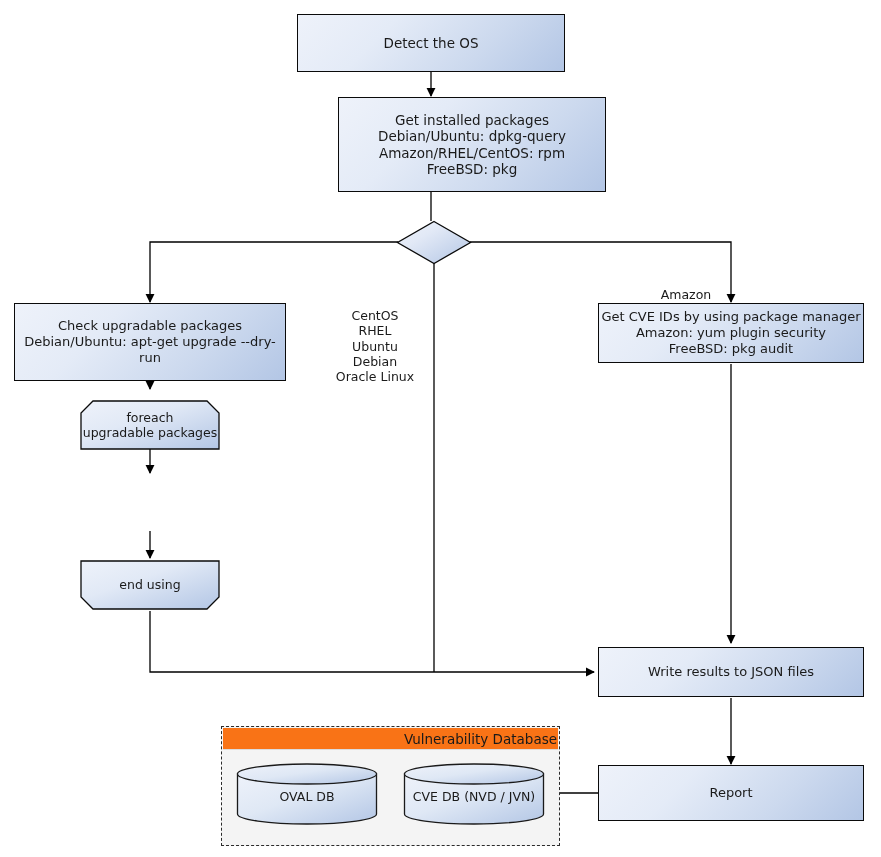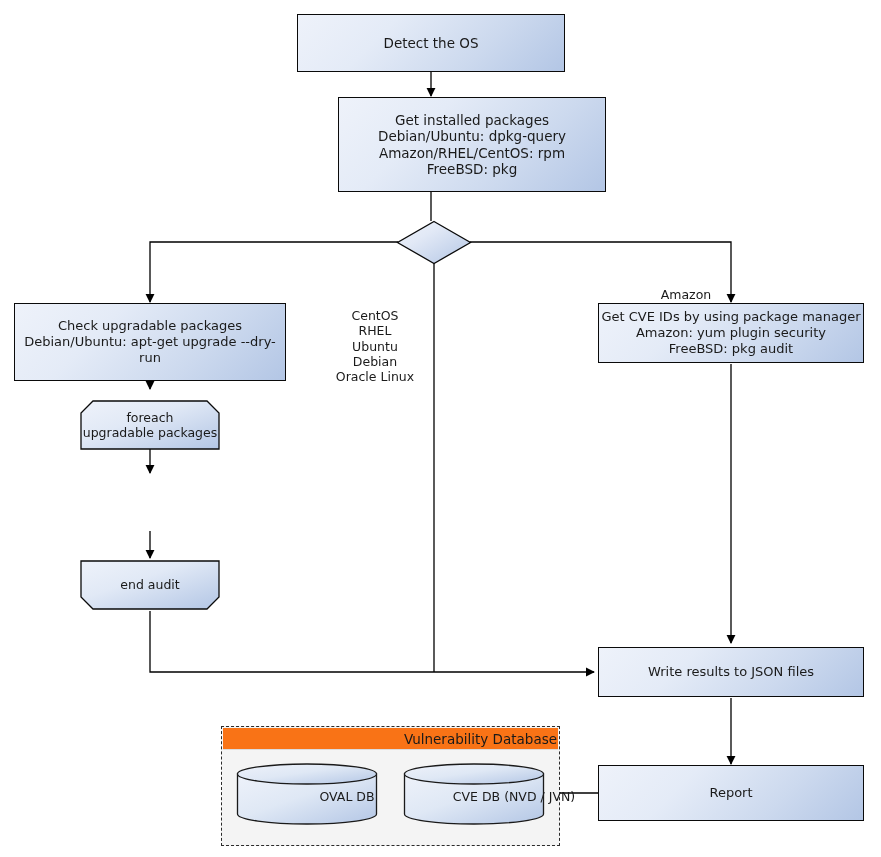--- a/index.html
+++ b/index.html
@@ -103,21 +103,20 @@
     z-index: 3;
   }
   .cylinder svg { display: block; }
   .cylinder .cyl-txt {
     position: absolute;
     left: 0;
     width: 100%;
     text-align: center;
     color: #1a1a1a;
     white-space: nowrap;
-    margin-left: 40px;
   }
 </style>
 </head>
 <body>
 
 <div id="canvas">
 
   <svg id="wires" viewBox="0 0 881 857" xmlns="http://www.w3.org/2000/svg">
     <defs>
       <marker id="arrow" viewBox="0 0 10 10" refX="9" refY="5" markerWidth="7" markerHeight="7" orient="auto-start-reverse">
@@ -210,21 +209,21 @@
     <svg width="140" height="50" viewBox="0 0 140 50" xmlns="http://www.w3.org/2000/svg">
       <defs>
         <linearGradient id="gloop2" x1="0%" y1="0%" x2="100%" y2="100%">
           <stop offset="0%" stop-color="#eef2fa"></stop>
           <stop offset="40%" stop-color="#e1e9f6"></stop>
           <stop offset="100%" stop-color="#b3c6e5"></stop>
         </linearGradient>
       </defs>
       <polygon points="1,1 139,1 139,37 127,49 13,49 1,37" fill="url(#gloop2)" stroke="#0a0a0a" stroke-width="1.3"></polygon>
     </svg>
-    <div class="txt" style="font-size:12.5px;">end audit</div>
+    <div class="txt" style="font-size:12.5px;">end using</div>
   </div>
 
   <div class="node procbox" style="left:598px; top:647px; width:266px; height:50px; font-size:13px;">Write results to JSON files</div>
 
   <div class="node procbox" style="left:598px; top:765px; width:266px; height:56px; font-size:13px;">Report</div>
 
   <div class="cluster" style="left:221px; top:726px; width:339px; height:120px;"></div>
 
   <div class="cluster-head" style="left:223px; top:728px; width:335px; height:22px;">
     <span class="cluster-title">Vulnerability Database</span>

